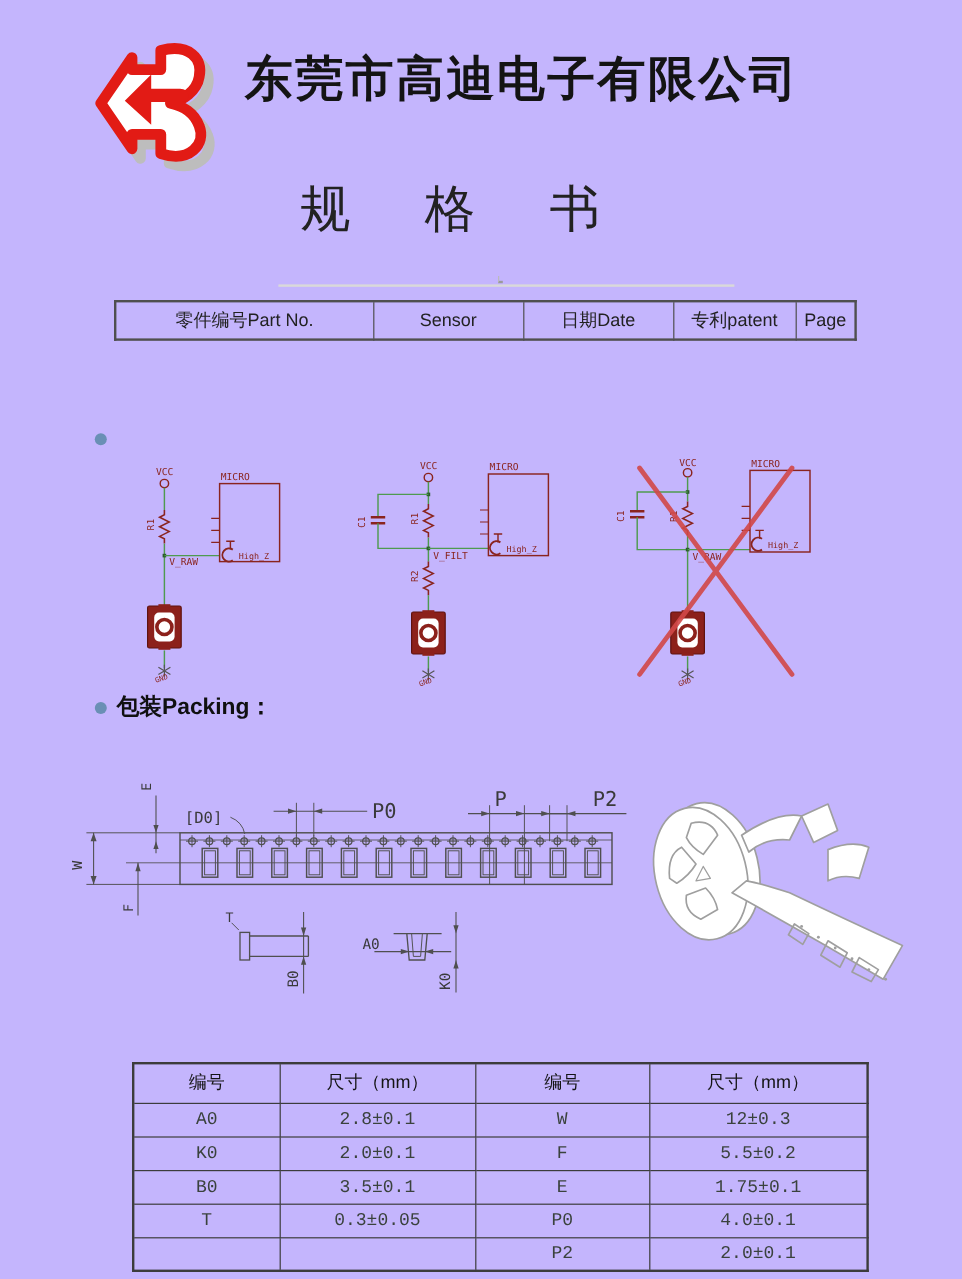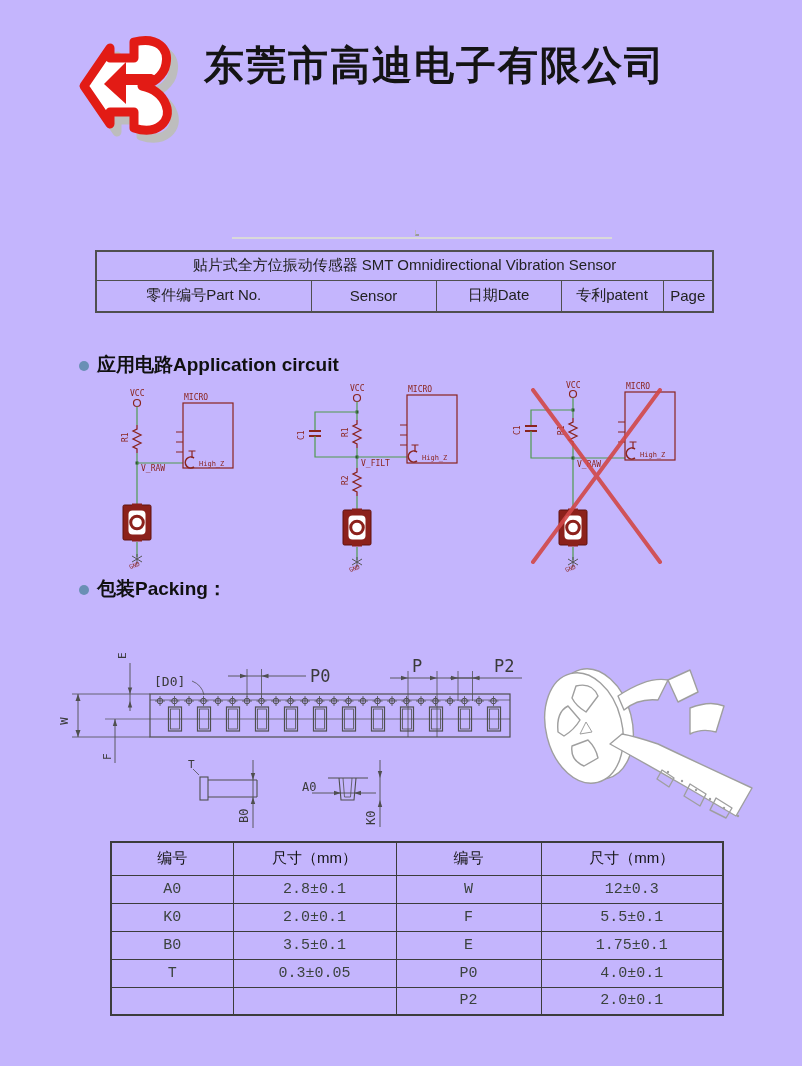--- a/index.html
+++ b/index.html
@@ -29,21 +29,21 @@
 
   
   .bullet { width:10px; height:10px; border-radius:50%; }
   .section-title { font-size:19px; font-weight:700; color:#101010; white-space:nowrap; }
   .pack-sub { left:100px; top:611px; font-size:16px; color:#222; white-space:nowrap; }
   .pack-sub .cn { font-size:16px; }
   .pack-sub .en { font-size:17px; }
   .pack-sub .qty { font-family:"Liberation Mono","DejaVu Sans Mono", monospace; font-size:16px; margin-left:10px; }
 
   
-  .dim-table { left:110px; top:841px; width:612px; border:2px solid #3c3c3c; }
+  .dim-table { left:110px; top:885px; width:612px; border:2px solid #3c3c3c; }
   .dim-table td { border:1.5px solid #3c3c3c; text-align:center; vertical-align:middle; }
   .dim-table .hd { height:33px; font-size:15px; color:#141414; }
   .dim-table .dt { height:28px; font-size:15px; color:#3a423d; font-family:"Liberation Mono","DejaVu Sans Mono", monospace; }
 
   svg text { font-family:"DejaVu Sans Mono","Liberation Mono", monospace; }
   .circ-label { fill:#8a241e; }
   .draw-label { fill:#3a3a3a; }
 </style>
 </head>
 <body>
@@ -59,48 +59,45 @@
 
     <g stroke="#e21b15" stroke-width="9" fill="#ffffff" stroke-linejoin="round">
       <path d="M60,18 L60,34 L36,34 L36,24 L10,62 L36,100 L36,88 L60,88 L60,104
                C84,112 98,96 92,81 C88,70 78,64 68,62 C78,60 90,52 92,40 C95,25 84,12 60,18 Z"></path>
     </g>
 
     <path d="M30,60 L52,38 L52,50 L76,50 C84,50 86,60 78,61 L52,61 L52,80 Z" fill="#e21b15"></path>
   </svg>
 
   <div class="abs company-cn">东莞市高迪电子有限公司</div>
+  <div class="abs doc-title">规格书</div>
 
   <div class="abs faint-line"></div>
   <div class="abs faint-mark"></div>
 
   <table class="abs info-table">
     <colgroup>
         <col style="width:215px">
         <col style="width:125px">
         <col style="width:125px">
         <col style="width:102px">
         <col style="width:50px">
       </colgroup>
     <tbody>
-        <tr class="title-row">
-      <td colspan="5">贴片式全方位振动传感器 SMT Omnidirectional Vibration Sensor</td>
-    </tr>
     <tr class="head-row">
       <td>零件编号Part No.</td>
       <td>Sensor</td>
       <td>日期Date</td>
       <td>专利patent</td>
       <td>Page</td>
     </tr>
   </tbody>
     </table>
 
   <div class="abs bullet" style="left:79px; top:361px; background:#6a8fb5;"></div>
-  <div class="abs section-title" style="left:97px; top:352px;">应用电路Application circuit</div>
 
   <svg class="abs" style="left:0; top:380px;" width="802" height="200" viewBox="0 0 802 200">
     <defs>
       <g id="res">
         <path d="M0,0 L0,4 L-4,6 L4,10 L-4,14 L4,18 L-4,22 L0,24 L0,28" fill="none" stroke="#8a241e" stroke-width="1.3"></path>
       </g>
       <g id="sensor">
         <rect x="-14" y="0" width="28" height="35" rx="1.5" fill="#8c211b" stroke="#5f120f" stroke-width="1"></rect>
         <rect x="-8.5" y="5.5" width="17" height="24" rx="4" fill="#ffffff"></rect>
         <circle cx="0" cy="17.5" r="6.3" fill="#ffffff" stroke="#8c211b" stroke-width="3"></circle>
@@ -371,21 +368,21 @@
     <tr>
       <td class="dt">A0</td>
       <td class="dt">2.8±0.1</td>
       <td class="dt">W</td>
       <td class="dt">12±0.3</td>
     </tr>
     <tr>
       <td class="dt">K0</td>
       <td class="dt">2.0±0.1</td>
       <td class="dt">F</td>
-      <td class="dt">5.5±0.1</td>
+      <td class="dt">5.5±0.2</td>
     </tr>
     <tr>
       <td class="dt">B0</td>
       <td class="dt">3.5±0.1</td>
       <td class="dt">E</td>
       <td class="dt">1.75±0.1</td>
     </tr>
     <tr>
       <td class="dt">T</td>
       <td class="dt">0.3±0.05</td>

